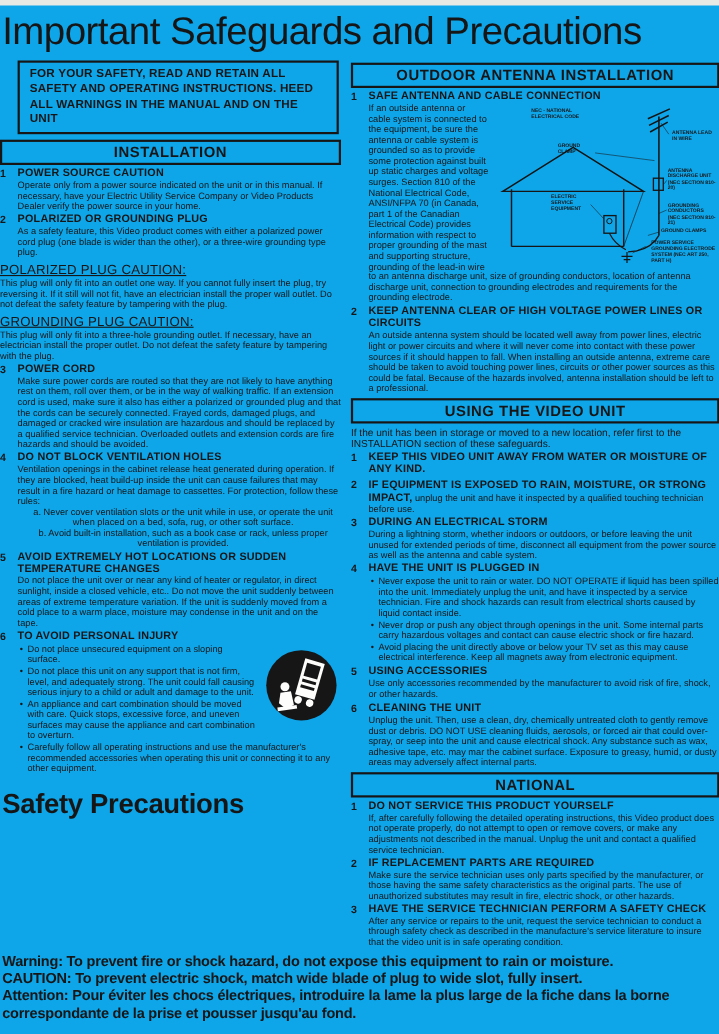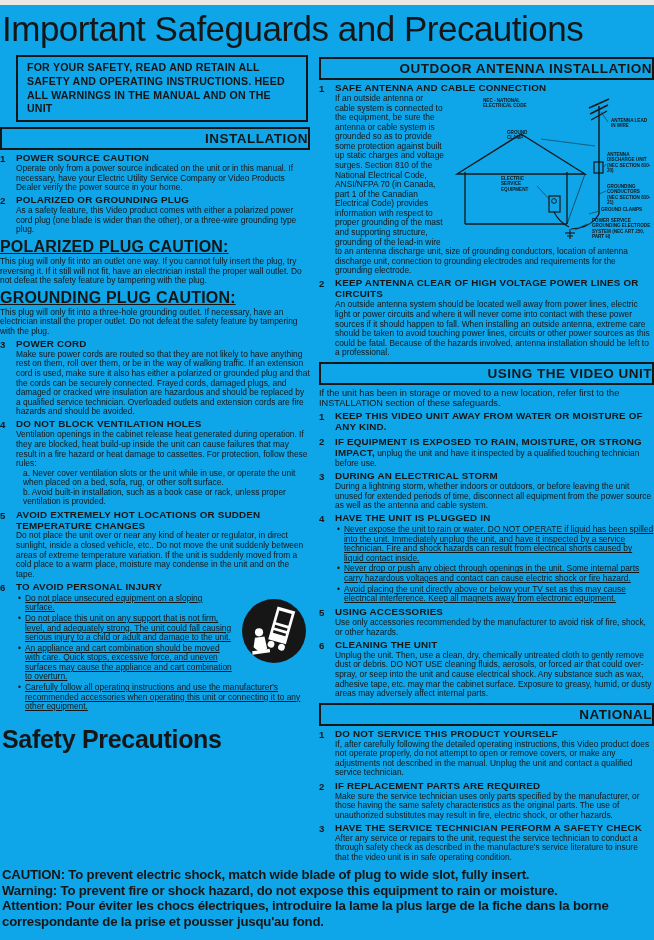--- a/index.html
+++ b/index.html
@@ -7,31 +7,31 @@
     width:654px;height:940px;margin:5px auto;background:#0ea5e9;color:#161616;
     font-family:"Liberation Sans",sans-serif;display:flex;flex-direction:column;
     overflow:hidden;box-sizing:border-box;padding:2px 0 3px;
   }
   .title{font-size:35px;font-weight:400;letter-spacing:-0.5px;margin:2px 0 4px 2px;white-space:nowrap;}
   .columns{display:flex;gap:9px;}
   .col-left{width:310px;flex:none;}
   .col-right{flex:1;min-width:0;}
   .notice-box{border:2px solid #161616;margin:2px 2px 5px 16px;padding:4px 9px;
     font-weight:bold;font-size:10.6px;line-height:1.3;letter-spacing:0.2px;}
-  .section-header{border:2px solid #161616;text-align:right;font-weight:bold;
+  .section-header{border:2px solid #161616;text-align:center;font-weight:bold;
     font-size:13.5px;letter-spacing:0.5px;padding:2px 0;margin:4px 0 3px;}
   .item{display:flex;gap:4px;margin:2.5px 0;}
   .num{font-weight:bold;font-size:9.6px;width:12px;flex:none;text-align:left;}
   .ibody{flex:1;min-width:0;}
   .iheading{font-weight:bold;font-size:9.8px;line-height:1.12;letter-spacing:0.2px;}
   .iheading-inline{font-weight:bold;font-size:9.8px;letter-spacing:0.2px;}
   .itext{font-size:8.4px;line-height:1.14;}
-  .subhead{font-weight:bold;font-size:16px;text-decoration:underline;margin:3px 0 1px;letter-spacing:0.2px;}
-  .rules{margin:0 0 0 7px;}
-  ul.bullets{list-style:none;margin:1px 0 0;padding:0 0 0 2px;text-decoration:underline;}
+  .subhead{font-weight:normal;font-size:12px;text-decoration:underline;margin:3px 0 1px;letter-spacing:0.2px;}
+  .rules{margin:0 0 0 7px;text-align:center;}
+  ul.bullets{list-style:none;margin:1px 0 0;padding:0 0 0 2px;}
   ul.bullets li{font-size:8.4px;line-height:1.14;padding-left:7px;position:relative;margin-bottom:1px;}
   ul.bullets li::before{content:"•";position:absolute;left:0;top:0;}
   .cart-figure{float:right;width:68px;height:68px;margin:4px 2px 2px 6px;}
   .cart-figure svg{width:100%;height:100%;}
   .antenna-diagram{float:right;width:205px;height:150px;position:relative;margin:0 0 2px 5px;}
   .antenna-diagram svg{position:absolute;left:0;top:0;width:100%;height:100%;}
   .dlabel{position:absolute;font-size:4.6px;line-height:1.15;font-weight:bold;letter-spacing:0;}
   .safety-heading{font-size:25px;font-weight:bold;letter-spacing:-0.3px;margin:12px 0 0 2px;}
   .warnings{margin:2px 0 0 2px;font-weight:bold;}
   .warnings div{font-size:13.2px;line-height:1.18;letter-spacing:-0.2px;}
@@ -273,18 +273,18 @@
         <div class="ibody">
           <div class="iheading">HAVE THE SERVICE TECHNICIAN PERFORM A SAFETY CHECK</div>
           <div class="itext">After any service or repairs to the unit, request the service technician to conduct a through safety check as described in the manufacture's service literature to insure that the video unit is in safe operating condition.</div>
         </div>
       </div>
 
     </div>
   </div>
 
   <div class="warnings">
+    <div>Warning:  To prevent fire or shock hazard, do not expose this equipment to rain or moisture.</div>
     <div>CAUTION: To prevent electric shock, match wide blade of plug to wide slot, fully insert.</div>
-    <div>Warning:  To prevent fire or shock hazard, do not expose this equipment to rain or moisture.</div>
     <div>Attention: Pour éviter les chocs électriques, introduire la lame la plus large de la fiche dans la borne correspondante de la prise et pousser jusqu'au fond.</div>
   </div>
 
 </div>
 
 </body></html>

